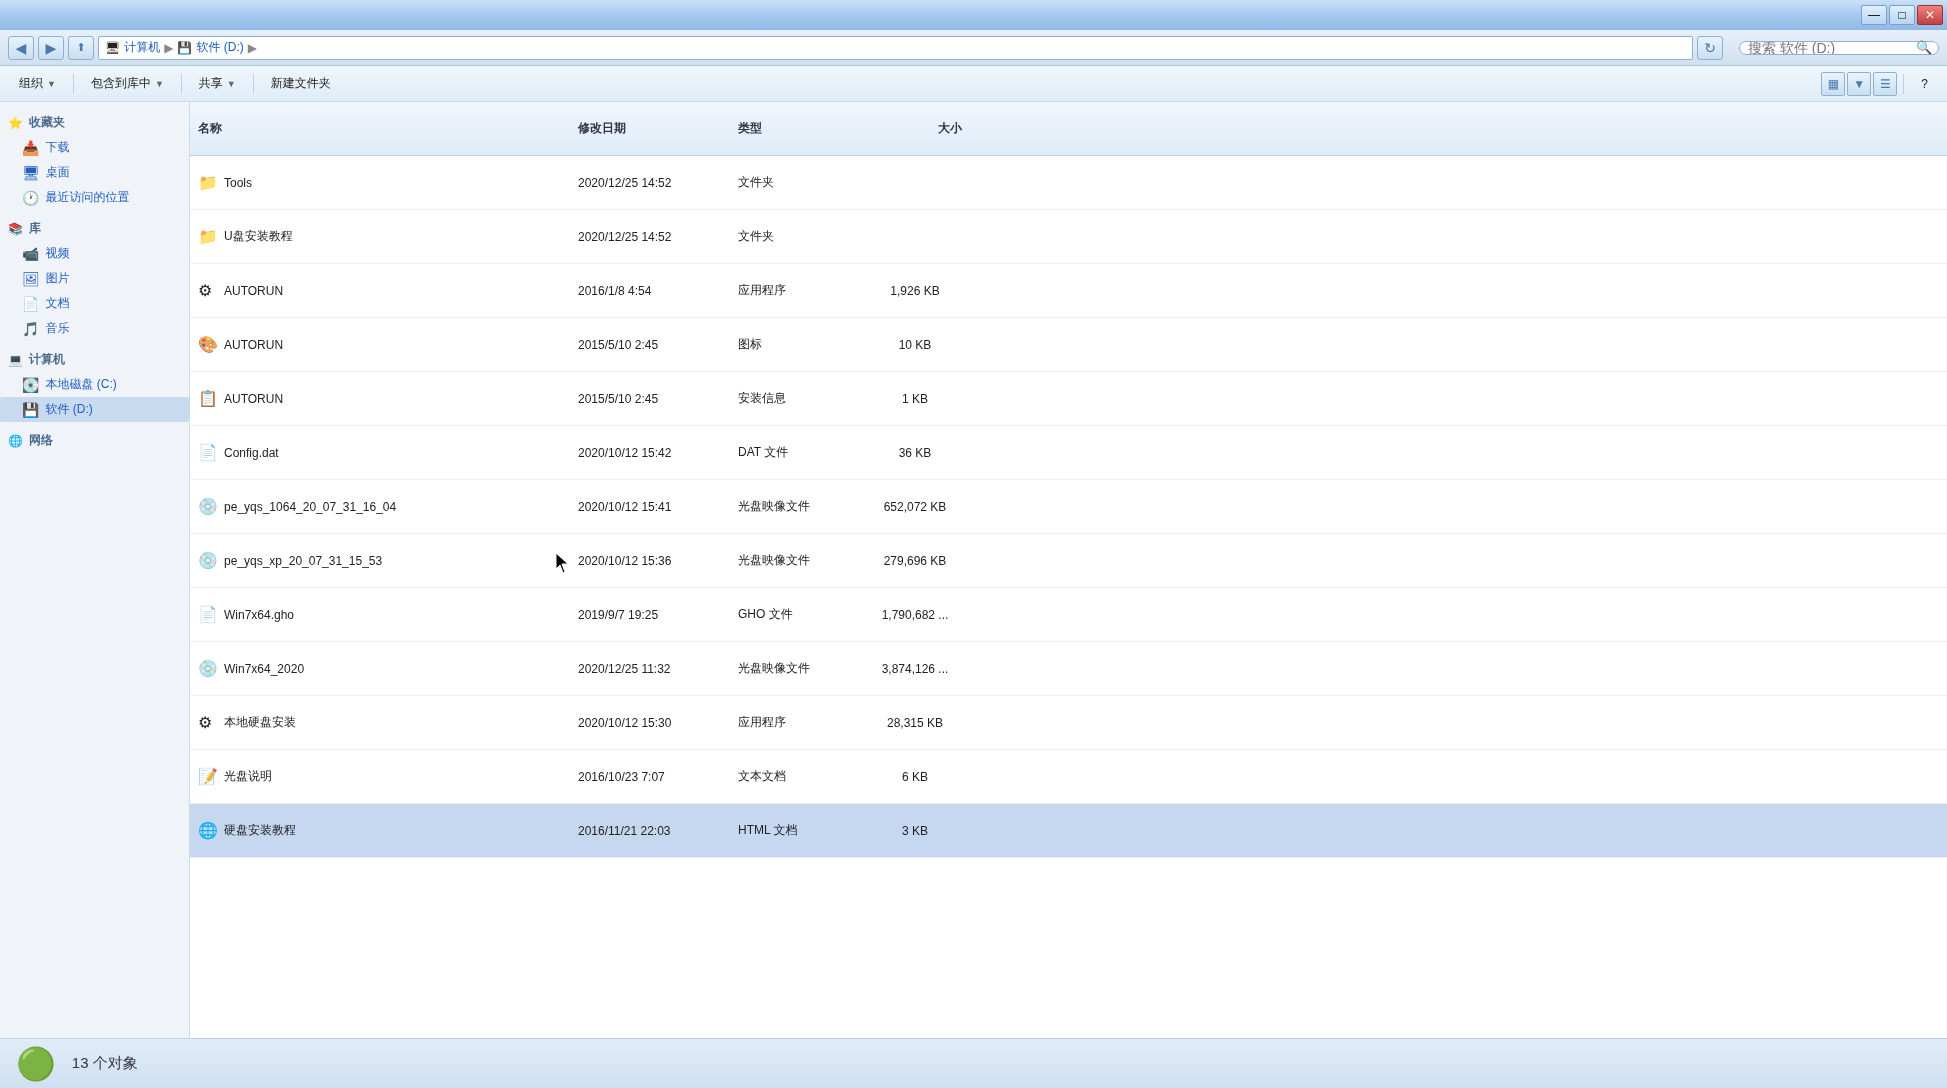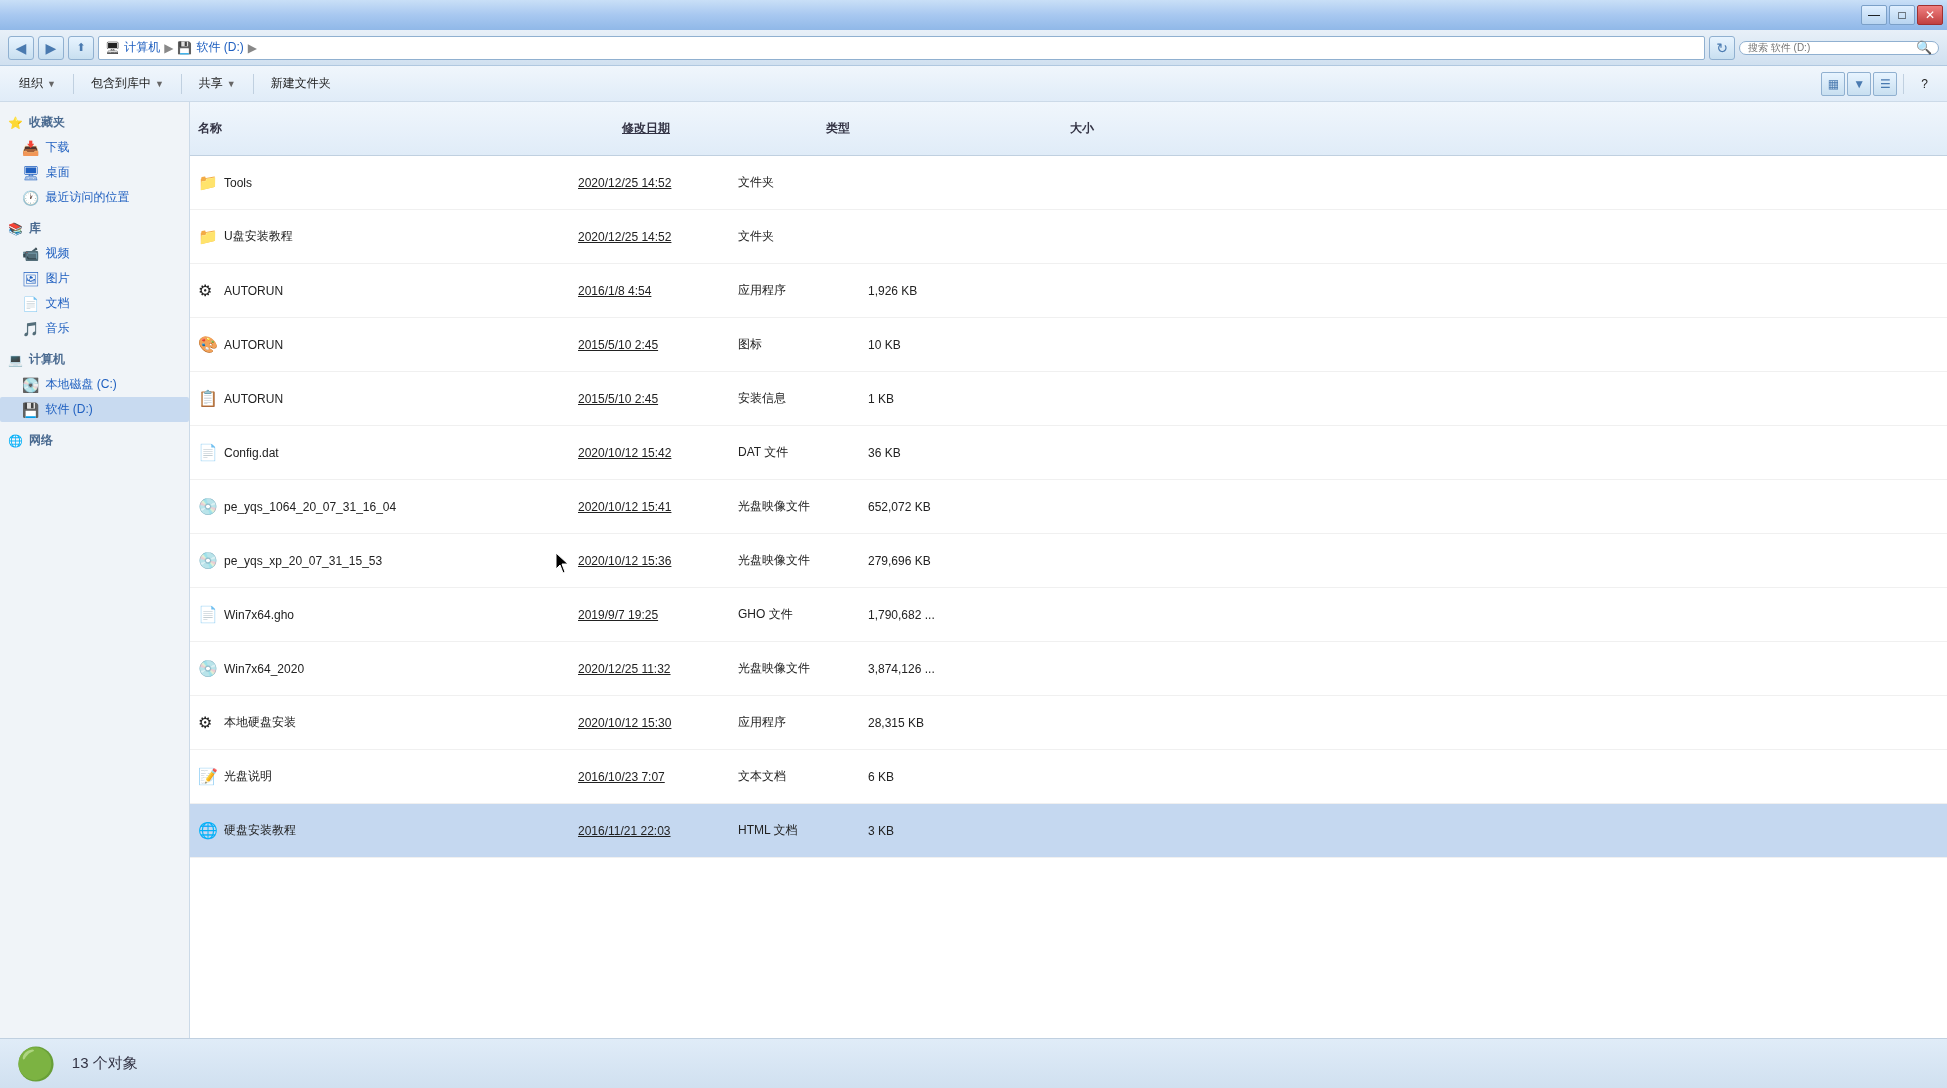--- a/index.html
+++ b/index.html
@@ -90,24 +90,25 @@
       cursor: pointer;
       font-size: 14px;
       color: #4a7ab0;
     }
     .search-bar {
       width: 200px;
       height: 14px;
       border: 1px solid #90b0d0;
       border-radius: 10px;
       padding: 0 28px 0 8px;
-      font-size: 10px;
+      font-size: 14px;
       background: #fff;
       color: #888;
       position: relative;
+      margin-left: 12px;
     }
     .search-wrap {
       position: relative;
       display: flex;
       align-items: center;
     }
     .search-icon-btn {
       position: absolute;
       right: 6px;
       font-size: 13px;
@@ -198,36 +199,35 @@
       display: flex;
       align-items: center;
       background: linear-gradient(to bottom, #f0f6fc, #e0ecf8);
       border-bottom: 1px solid #c0d0e0;
       font-size: 12px;
       font-weight: bold;
       color: #334;
       position: sticky;
       top: 0;
       z-index: 10;
-      gap: 44px;
     }
     .col-name { flex: 0 0 380px; padding: 6px 8px; cursor: pointer; }
-    .col-date { flex: 0 0 160px; padding: 6px 8px; cursor: pointer; text-decoration: underline; }
+    .col-date { flex: 0 0 160px; padding: 6px 8px; cursor: pointer; }
     .col-type { flex: 0 0 130px; padding: 18px 8px; cursor: pointer; }
     .col-size { flex: 0 0 110px; padding: 6px 8px; text-align: right; cursor: pointer; }
 
     .file-row {
       display: flex;
       align-items: center;
       border-bottom: 1px solid #f0f0f0;
       font-size: 12px;
     }
     .file-row.selected { background: #c5d8f0; }
     .file-row .col-name { display: flex; align-items: center; gap: 6px; }
-    .file-row .col-size { text-align: left; }
+    .file-row .col-size { text-align: center; }
     .file-icon { font-size: 16px; min-width: 20px; }
 
     
     .statusbar {
       height: 50px;
       background: linear-gradient(to bottom, #e0ecf8, #d0e0f0);
       border-top: 1px solid #c0d0e0;
       display: flex;
       align-items: center;
       padding: 0 16px;

